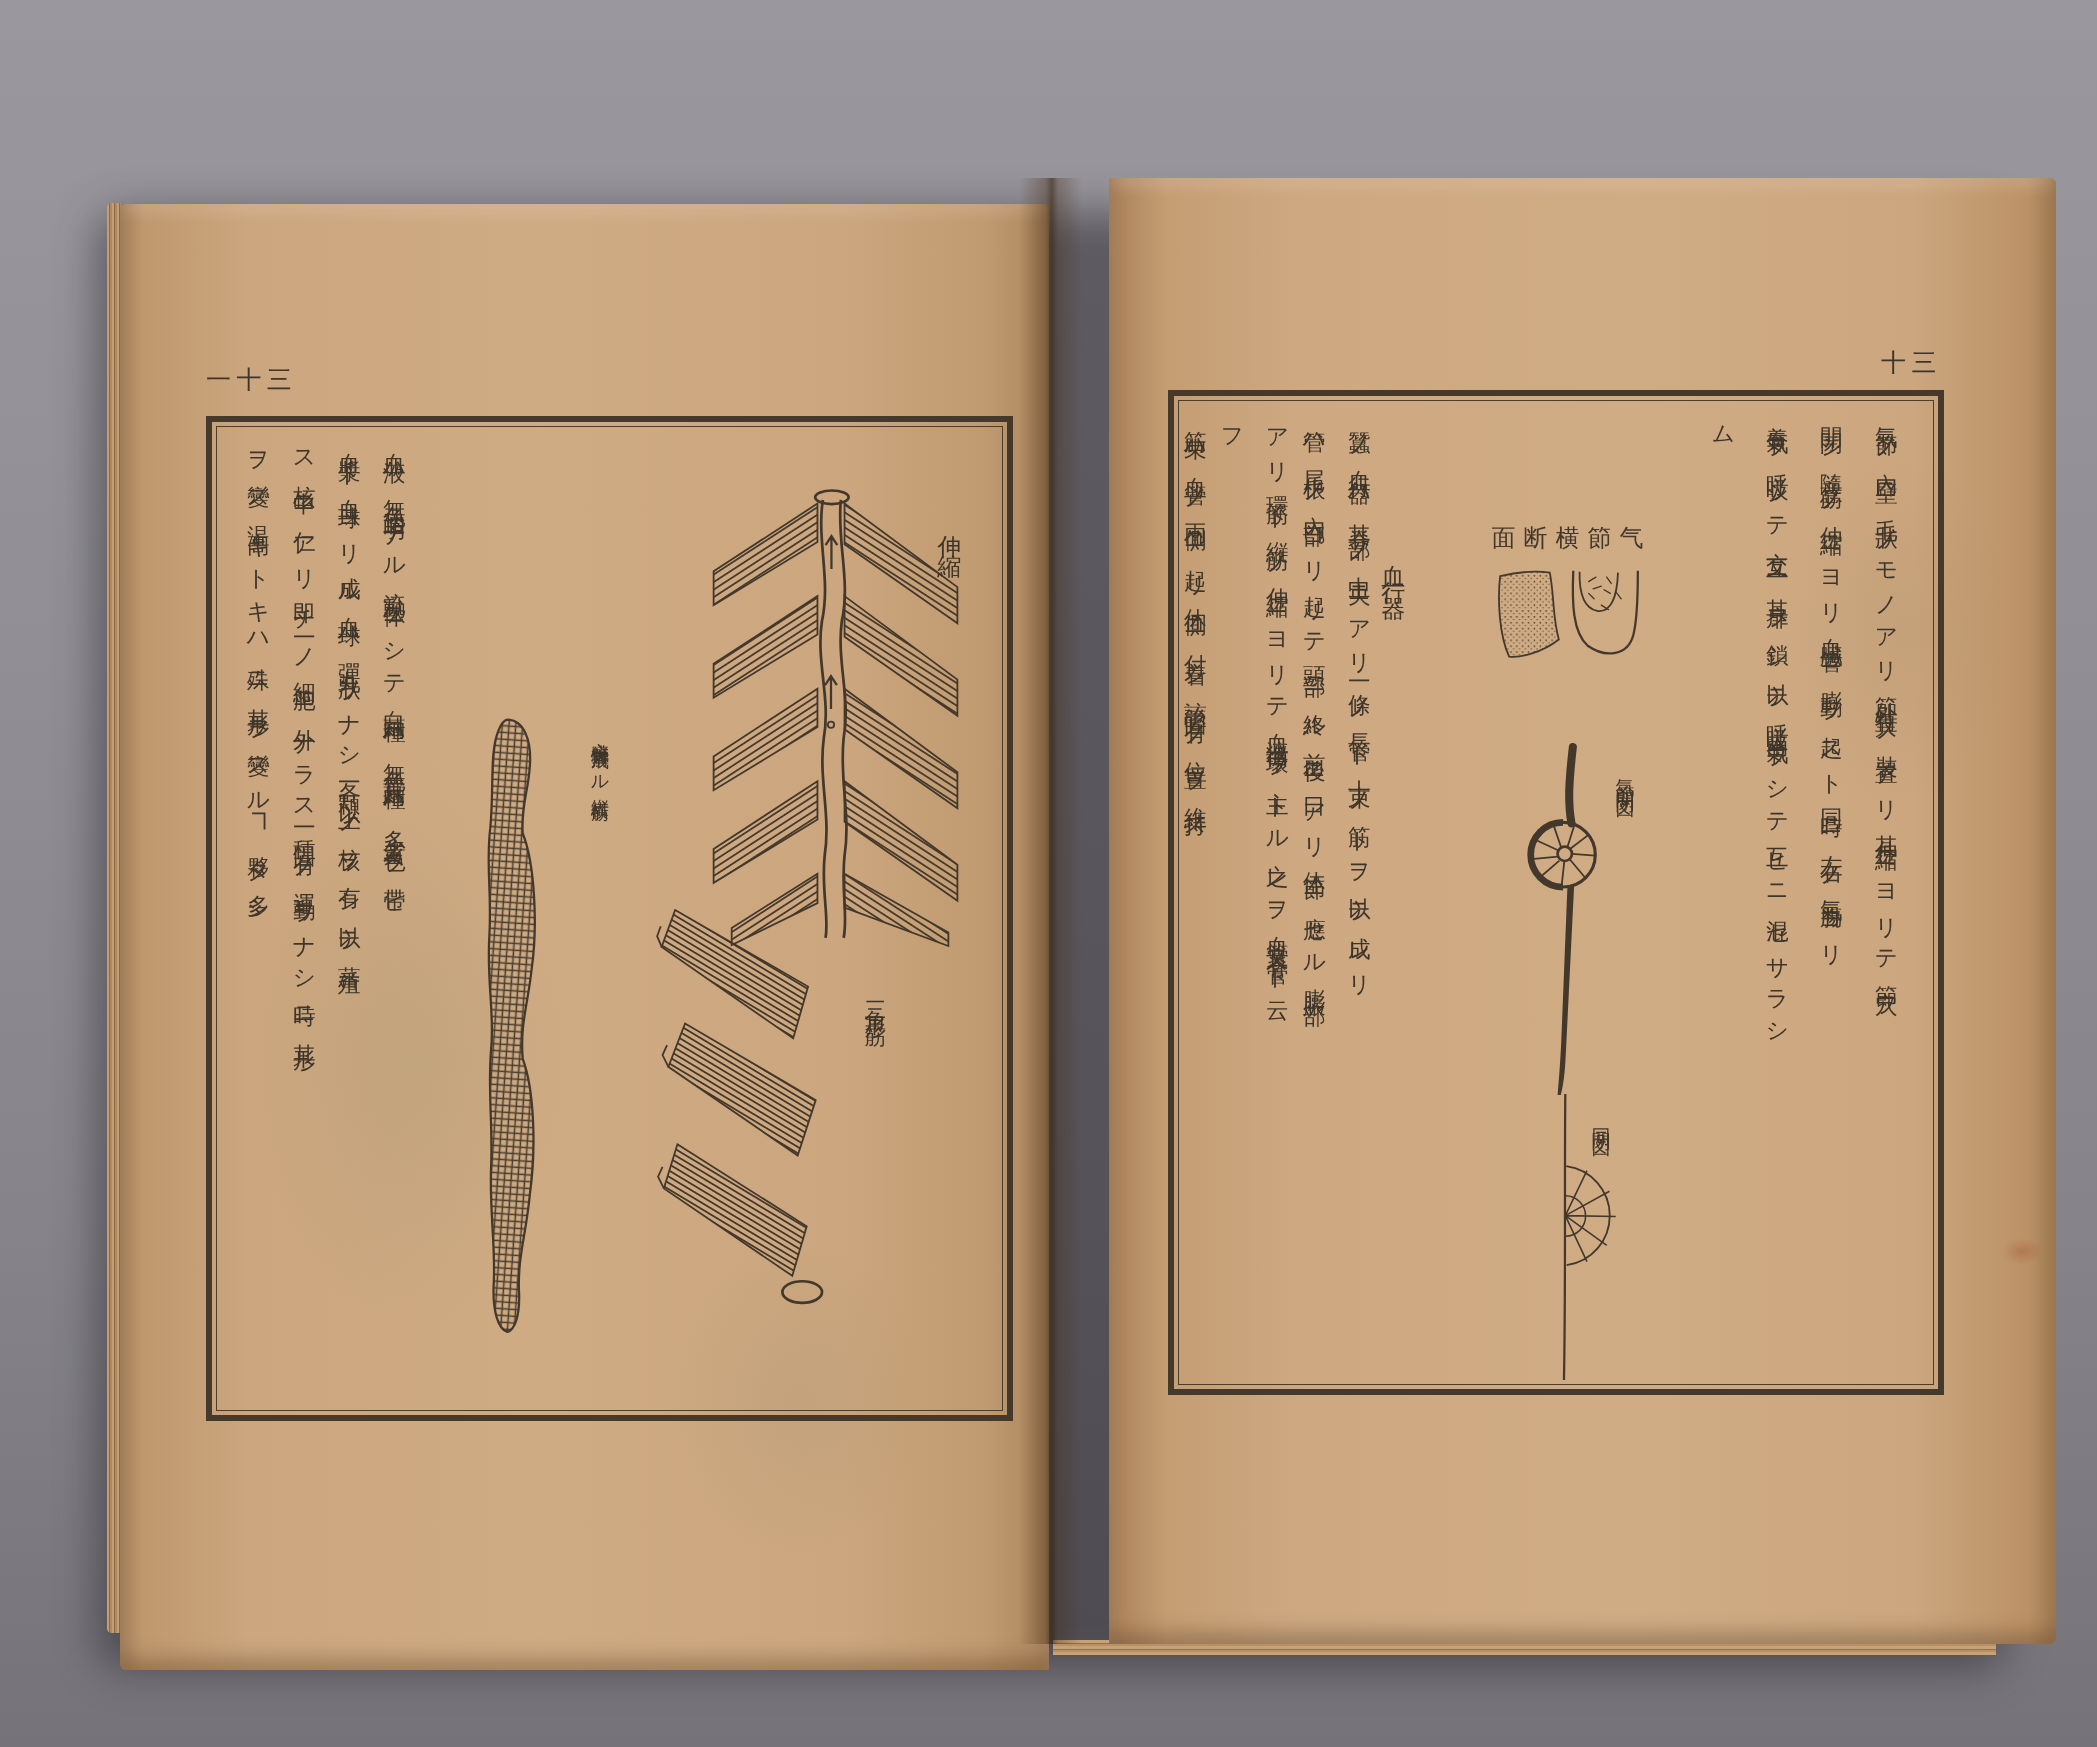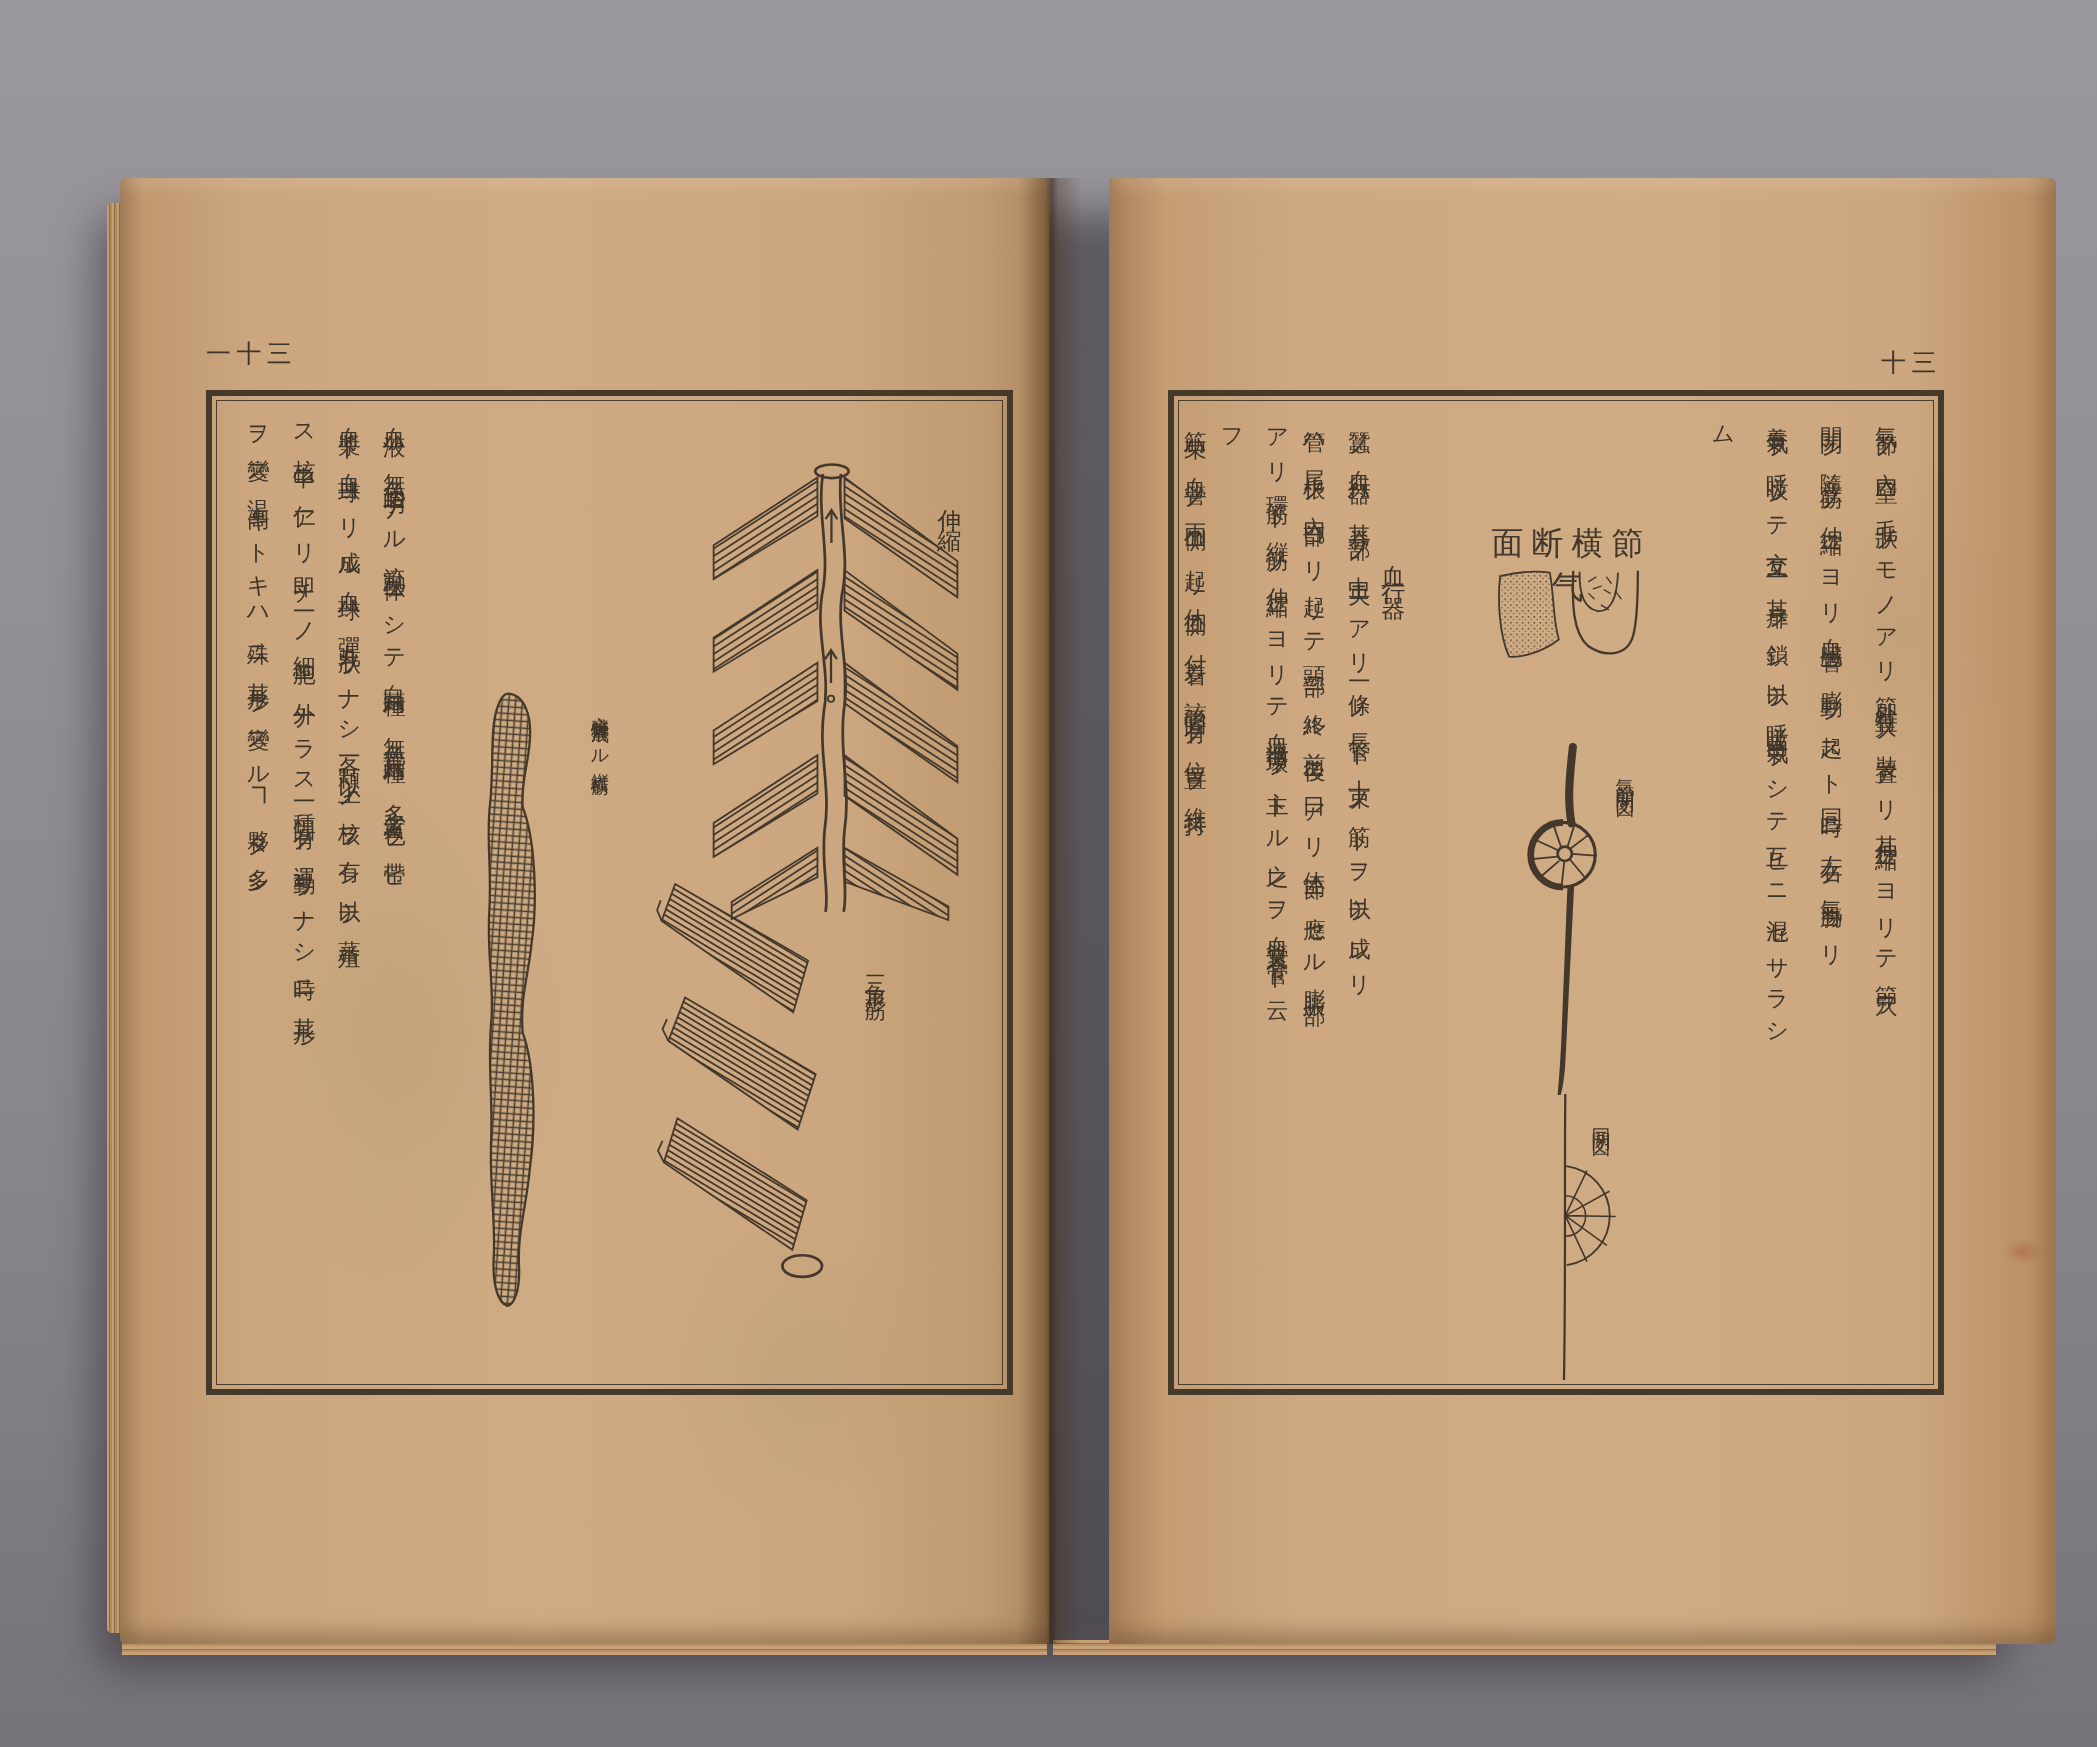--- a/index.html
+++ b/index.html
@@ -4,21 +4,21 @@
 <style>
   html,body{margin:0;padding:0;background:#7d7b81;}
   .stage{position:relative;width:2097px;height:1748px;overflow:hidden;
     background:linear-gradient(180deg,#9a989e 0%,#908e94 40%,#86848a 70%,#757379 100%);
     font-family:"Liberation Serif", serif;}
   .book-shadow{position:absolute;left:97px;top:212px;width:1908px;height:1457px;
     background:rgba(35,32,40,.5);filter:blur(21px);border-radius:27px;}
   .page{position:absolute;top:178px;height:1466px;}
   .page-left{left:120px;width:929px;border-radius:6.3px 1.8px 1.8px 6.3px;
     background:linear-gradient(90deg,#a8835c 0%,#bf986e 2.5%,#cba67e 14%,#cfab83 45%,#cba67e 78%,#c09a70 93%,#ab855d 100%);
-    box-shadow:inset 0 -11.7px 18px rgba(80,55,30,.35), inset 0 9px 13.5px rgba(255,240,215,.18);}
+    box-shadow:inset 0 -11.7px 18px rgba(80,55,30,.35), inset 0 9px 13.5px rgba(255,240,215,.18);margin-top:26px;}
   .page-right{left:1109px;width:947px;border-radius:1.8px 6.3px 6.3px 1.8px;
     background:linear-gradient(90deg,#aa8159 0%,#c49d73 6%,#cda881 20%,#d0ac85 55%,#cba67e 85%,#bb9267 97%,#a07a52 100%);
     box-shadow:inset 0 -11.7px 18px rgba(80,55,30,.35), inset 0 9px 13.5px rgba(255,240,215,.18);}
   .gutter{position:absolute;left:1019px;top:178px;width:63px;height:1466px;
     background:linear-gradient(90deg,rgba(70,45,22,0) 0%,rgba(70,45,22,.38) 42%,rgba(50,32,14,.6) 52%,rgba(70,45,22,.32) 62%,rgba(70,45,22,0) 100%);}
   .stack-left{position:absolute;left:107px;top:203px;width:13.5px;height:1430px;border-radius:4.5px 0 0 4.5px;
     background:repeating-linear-gradient(90deg,#c49d73 0 2.3px,#8e6b46 2.3px 3.2px,#b08a5f 3.2px 5px);}
   .stack-right{position:absolute;left:1994px;top:212px;width:11.7px;height:1416px;border-radius:0 4.5px 4.5px 0;
     background:repeating-linear-gradient(90deg,#c49d73 0 2.3px,#8e6b46 2.3px 3.2px,#b08a5f 3.2px 5px);}
   .stack-bottom{position:absolute;top:1640px;height:15.3px;
@@ -128,21 +128,21 @@
 
     <div class="pagenum" style="left:772px;top:168px;">十三</div>
 
     <div class="frame" style="left:59px;top:212px;width:776px;height:1005px;"></div>
 
     <div class="vcol body-col" style="left:765px;top:231px;">氣節ノ內壁ニ毛狀ノモノアリ節外特異ノ裝置アリ其伸縮ニヨリテ節穴ヲ</div>
     <div class="vcol body-col" style="left:710px;top:231px;">開閉シ隨意筋ノ仲縮ニヨリ血臟管ニ膨動ヲ起スト同時ニ左右ノ氣膓ヨリ</div>
     <div class="vcol body-col" style="left:656px;top:231px;">養氣ヲ呼吸シテ交互ニ其扉ヲ鎖シ以テ呼吸兩氣ヲシテ互ヒニ混セサラシ</div>
     <div class="vcol body-col" style="left:602px;top:231px;">ム</div>
 
-    <div class="figlabel-h" style="left:377px;top:344px;width:171px;font-size:32px;letter-spacing:8px;">面断横節气</div>
+    <div class="figlabel-h" style="left:377px;top:344px;width:171px;font-size:24px;letter-spacing:8px;">面断横節气</div>
     <svg style="left:383px;top:390px;" width="149" height="95" viewBox="0 0 330 210">
       <defs>
         <pattern id="dotsP" width="13" height="13" patternUnits="userSpaceOnUse">
           <circle cx="3" cy="4" r="1.9" fill="#4a3e30"></circle>
           <circle cx="9" cy="10" r="1.6" fill="#4a3e30"></circle>
         </pattern>
       </defs>
       <path d="M18,18 C60,8 100,6 128,10 C138,60 134,110 148,158 C112,186 62,200 38,196 C16,150 12,70 18,18 Z" fill="url(#dotsP)" stroke="#43382b" stroke-width="4"></path>
       <path d="M180,6 C177,80 179,142 212,172 C252,200 301,194 313,148 C321,118 323,40 323,6" fill="none" stroke="#43382b" stroke-width="5"></path>
       <path d="M194,8 C193,52 201,88 233,95 C263,99 277,66 279,10" fill="none" stroke="#43382b" stroke-width="4"></path>

